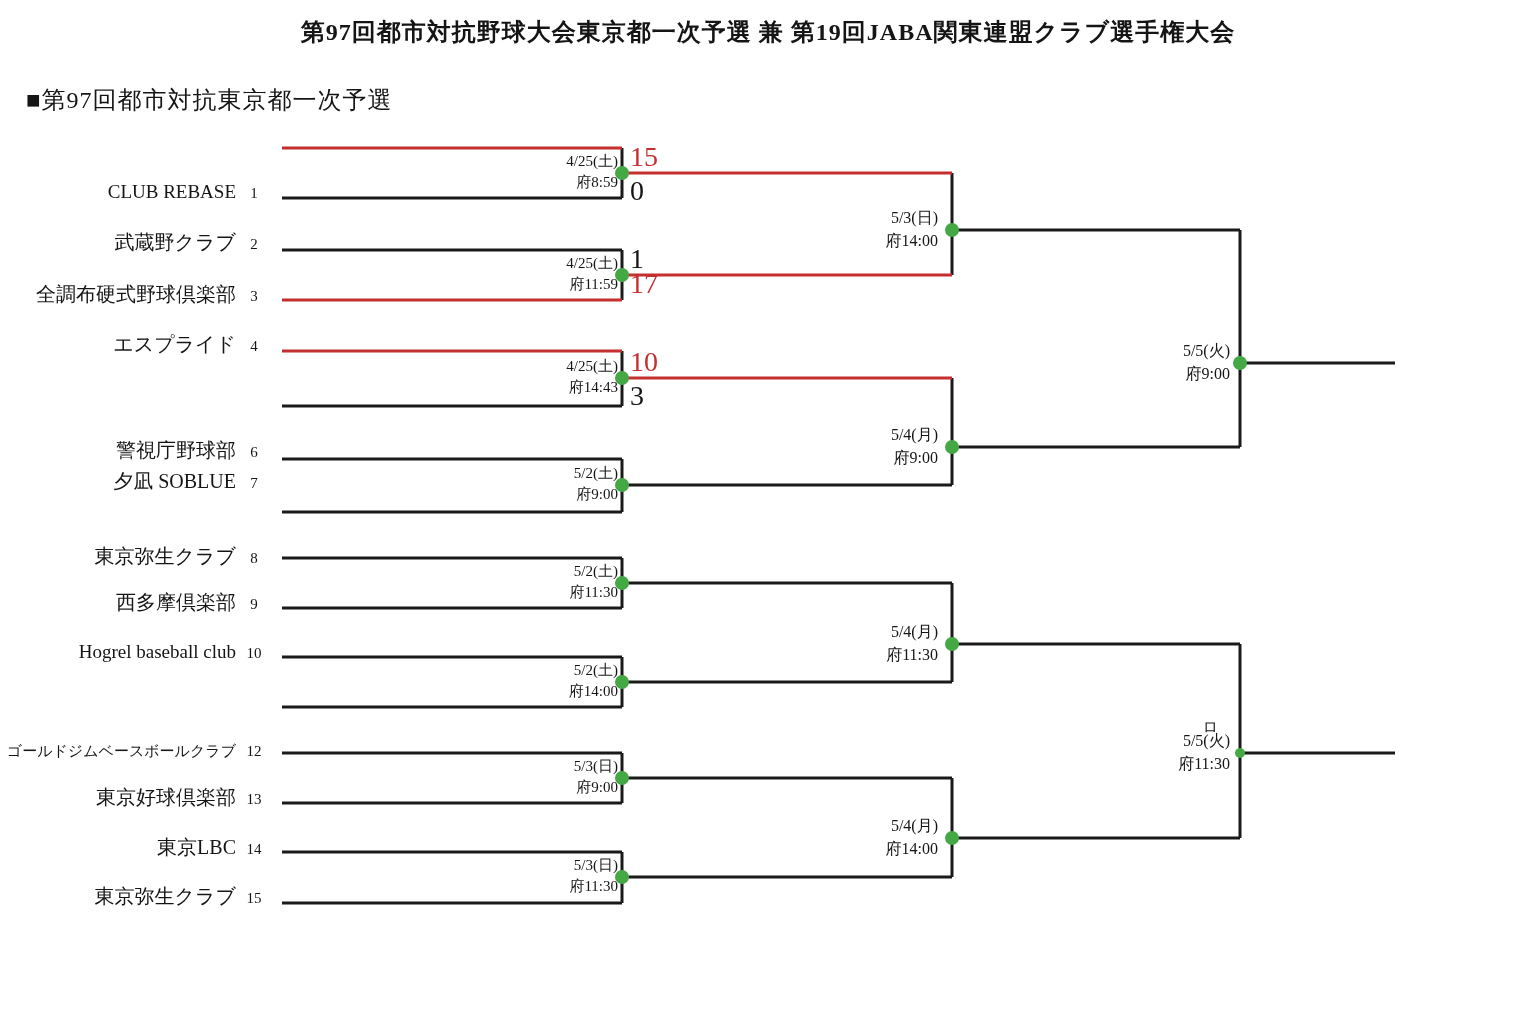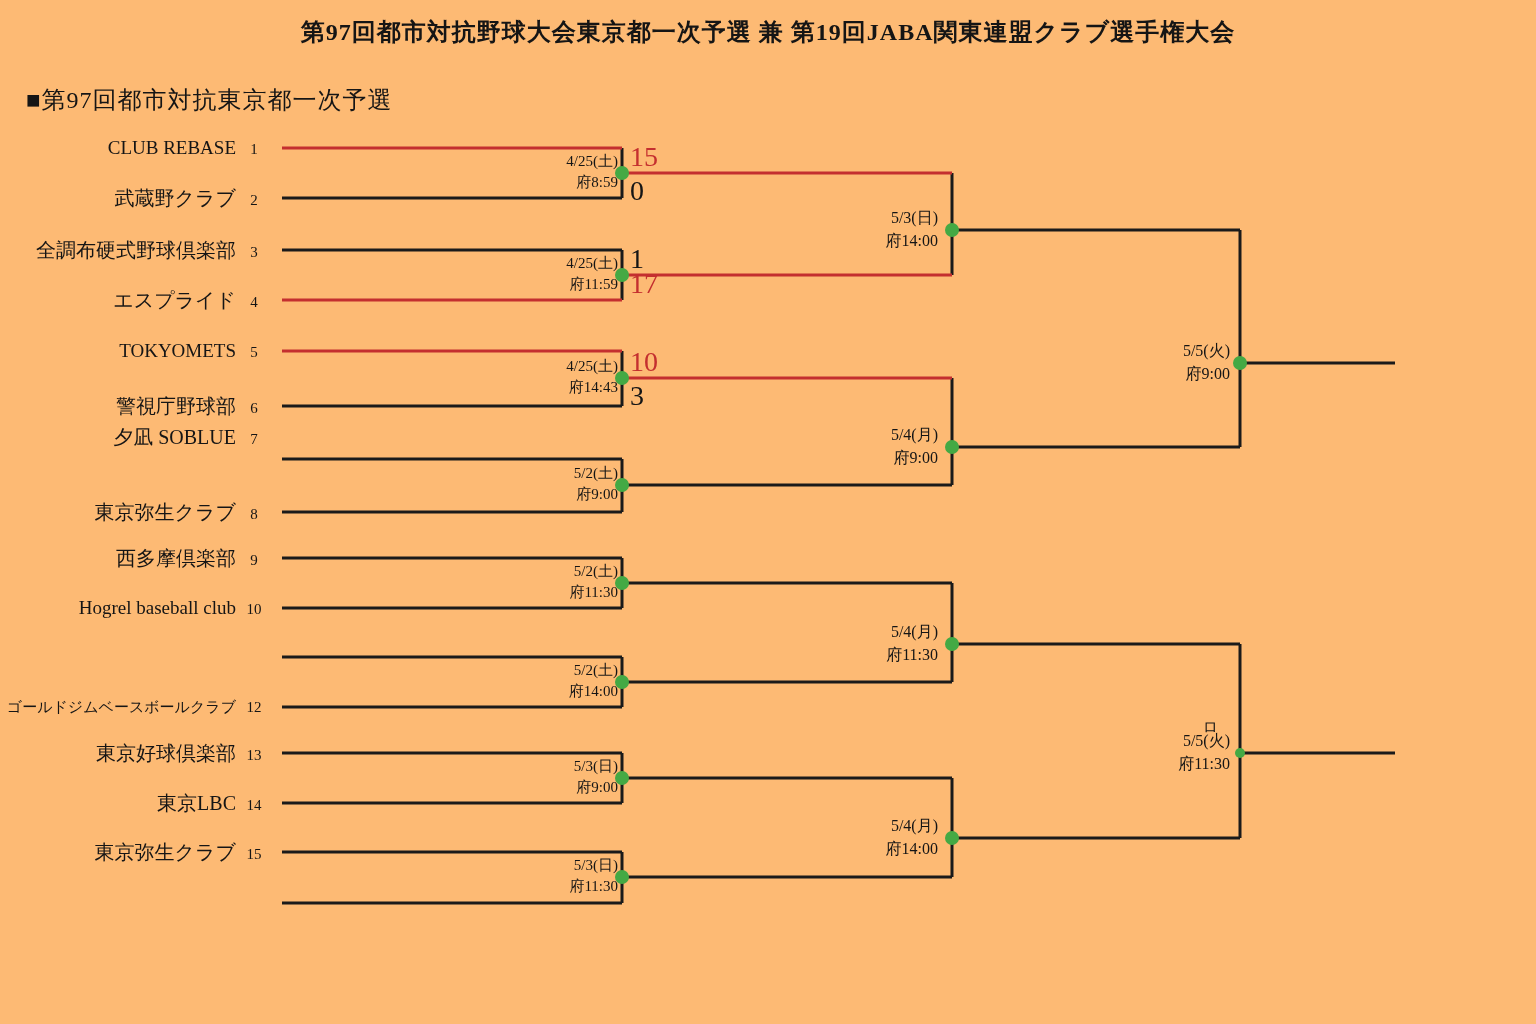--- a/index.html
+++ b/index.html
@@ -1,37 +1,37 @@
 <!DOCTYPE html>
 <html><head>
 <meta charset="utf-8">
 <style>
   html,body{margin:0;padding:0;}
   body{background:#e8e8e8;}
   .page{
     position:relative;
     width:1536px;height:1024px;
-    background:#fdba74;
+    background:#ffffff;
     overflow:hidden;
     font-family:"Liberation Serif","DejaVu Serif",serif;
     color:#151515;
   }
   .title{
     position:absolute;top:16px;left:0;width:1536px;
     text-align:center;font-size:24px;font-weight:bold;letter-spacing:1px;
   }
   .section-head{
     position:absolute;top:84px;left:26px;
     font-size:24px;font-weight:normal;letter-spacing:1px;
   }
   .team{
     position:absolute;left:0;width:272px;height:26px;line-height:26px;
     display:flex;align-items:baseline;
   }
-  .tname{flex:1;text-align:right;font-size:20px;white-space:nowrap;}
+  .tname{flex:1;text-align:right;font-size:20px;white-space:nowrap;margin-top:44px;}
   .tname.latin{font-size:19px;}
   .tname.small{font-size:15px;}
   .tseed{width:36px;text-align:center;font-size:15px;}
   .mlabel{
     position:absolute;text-align:right;font-size:15px;line-height:21px;
     white-space:nowrap;
   }
   .mlabel.r2{font-size:16px;line-height:23px;}
   .score{
     position:absolute;font-size:28px;line-height:30px;font-weight:400;
@@ -135,24 +135,20 @@
       <span class="tseed">2</span>
     </div>
   <div class="team" style="top:237px">
       <span class="tname">全調布硬式野球倶楽部</span>
       <span class="tseed">3</span>
     </div>
   <div class="team" style="top:287px">
       <span class="tname">エスプライド</span>
       <span class="tseed">4</span>
     </div>
-  <div class="team" style="top:338px">
-      <span class="tname latin">TOKYOMETS</span>
-      <span class="tseed">5</span>
-    </div>
   <div class="team" style="top:393px">
       <span class="tname">警視庁野球部</span>
       <span class="tseed">6</span>
     </div>
   <div class="team" style="top:424px">
       <span class="tname">夕凪 SOBLUE</span>
       <span class="tseed">7</span>
     </div>
   <div class="team" style="top:499px">
       <span class="tname">東京弥生クラブ</span>

